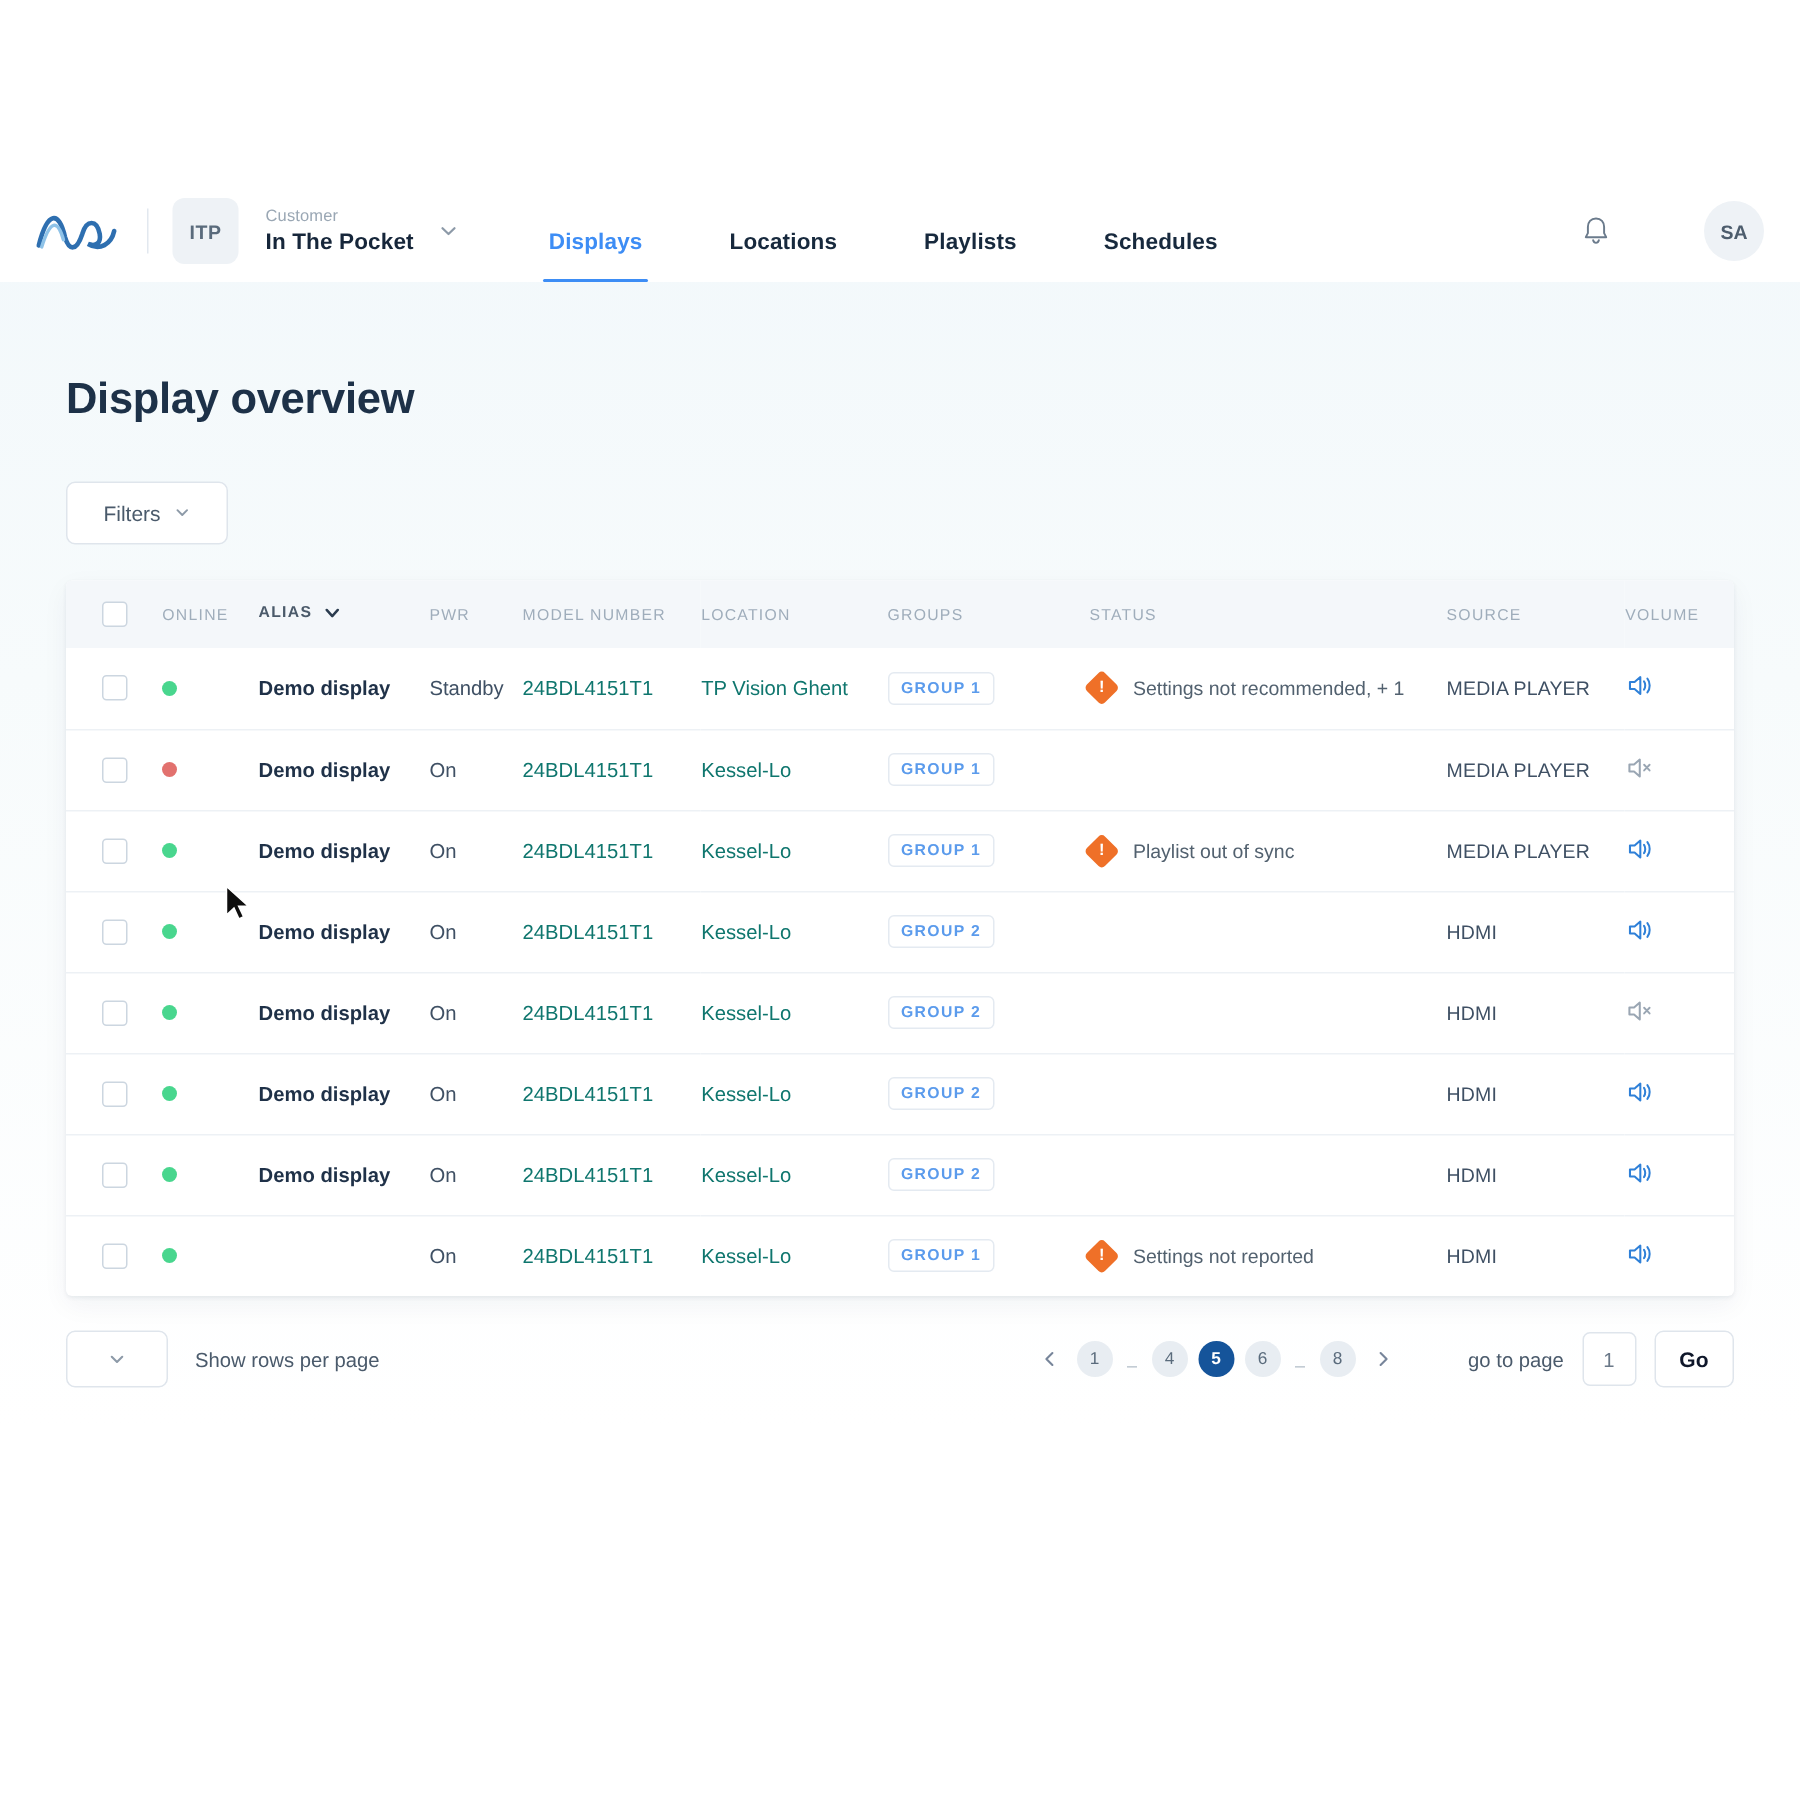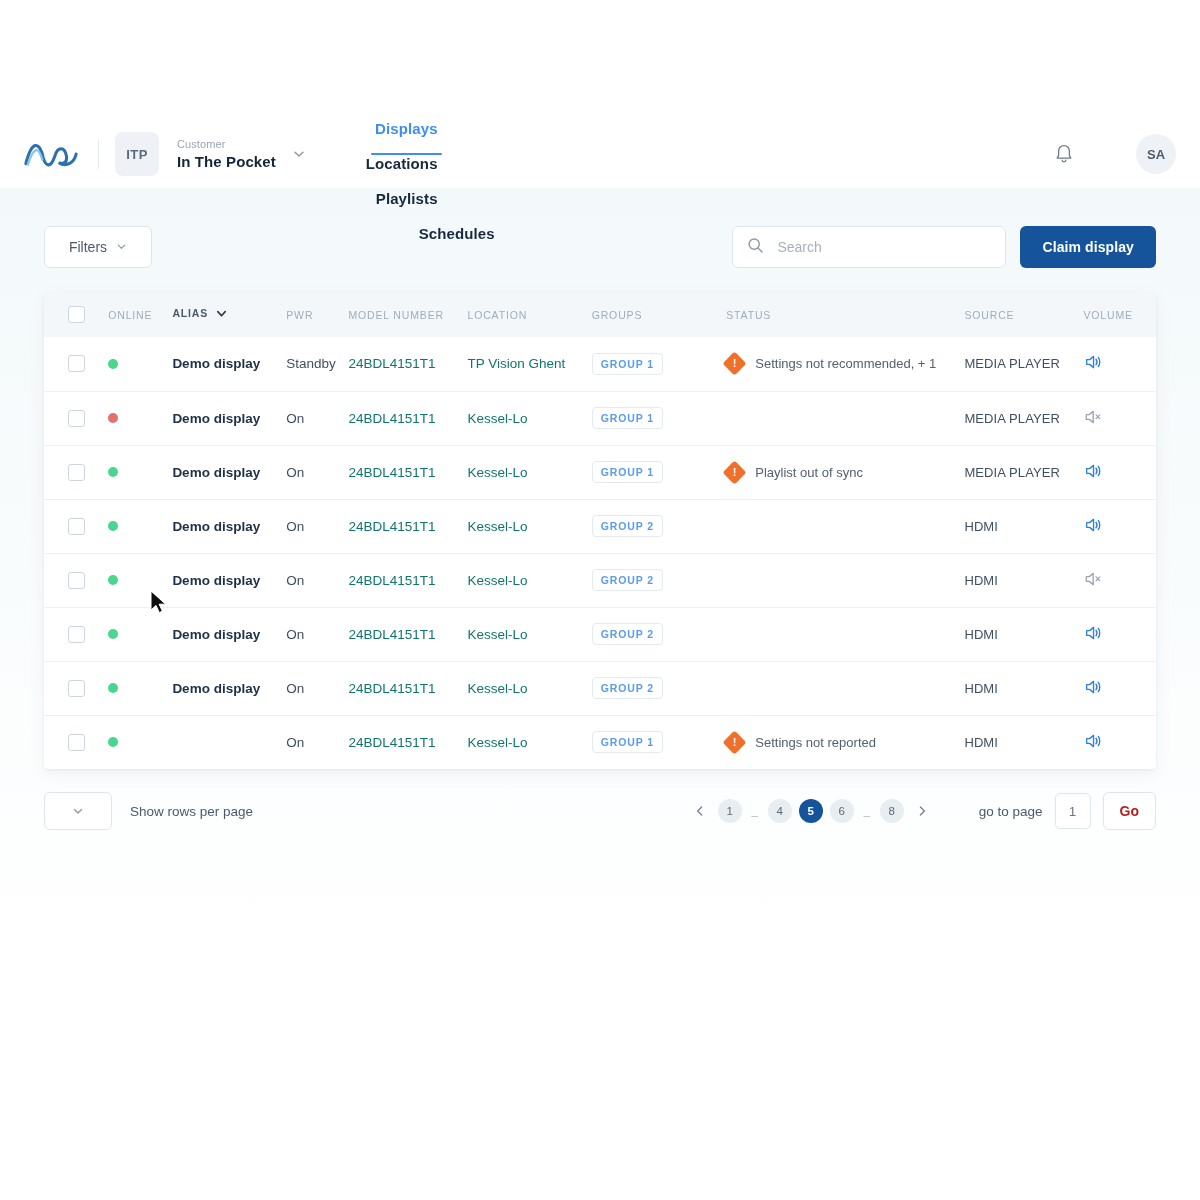--- a/index.html
+++ b/index.html
@@ -41,21 +41,21 @@
     background: #eef2f6; color: #5a6b7c;
     display: flex; align-items: center; justify-content: center;
     font-size: 13px; font-weight: 600; letter-spacing: .4px;
     flex: none;
   }
   .cust-block { margin-left: 18px; line-height: 1.1; }
   .cust-label { font-size: 11px; color: #9aa7b4; margin-bottom: 4px; letter-spacing: .1px;}
   .cust-name { font-size: 15px; font-weight: 700; color: #16263a; letter-spacing: .1px;}
   .cust-caret { margin-left: 16px; color: #8d9aa8; display:flex; align-items:center; }
 
-  .tabs { display: flex; align-items: flex-end; height: 68px; margin-left: 60px; flex-direction: column; }
+  .tabs { display: flex; align-items: flex-end; height: 68px; margin-left: 60px; }
   .tab {
     font-size: 15px; font-weight: 600; color: #17293d;
     padding: 0 0 18px 0; margin-right: 58px;
     position: relative; cursor: pointer; letter-spacing: .1px;
     align-self: flex-end;
   }
   .tab:last-child { margin-right: 1px; }
   .tab.active { color: #3d8df5; }
   .tab.active::after {
     content:""; position: absolute; left: -4px; right: -4px; bottom: 0;
@@ -197,21 +197,21 @@
   .pg.gap { background: transparent; color: #aab6c2; width: 12px; cursor: default; }
   .goto { margin-left: 46px; display: flex; align-items: center; gap: 12px; }
   .goto-label { font-size: 13.5px; color: #4a5a6b; }
   .goto-input {
     width: 36px; height: 36px; border: 1px solid #dfe5ec; border-radius: 5px;
     text-align: center; font-size: 13.5px; color: #6a7888; font-family: inherit;
     outline: none; background: #fff;
   }
   .go-btn {
     height: 38px; padding: 0 16px; border: 1px solid #dfe5ec; border-radius: 6px;
-    background: #fff; font-size: 14px; font-weight: 700; color: #b91c1c;
+    background: #fff; font-size: 14px; font-weight: 700; color: #0f172a;
     font-family: inherit; cursor: pointer;
   }
 
   
   .cursor { position: absolute; left: 149px; top: 470px; width: 20px; height: 26px; pointer-events:none; }
 </style>
 </head>
 <body>
 
 <div id="app">
@@ -248,43 +248,32 @@
         <svg width="26" height="26" viewBox="0 0 26 26">
           <path d="M13 4.6 C9.6 4.6 7.6 7 7.6 10.2 V14.4 L6.2 17.1 H19.8 L18.4 14.4 V10.2 C18.4 7 16.4 4.6 13 4.6 Z" fill="none" stroke="currentColor" stroke-width="1.3" stroke-linejoin="round"></path>
           <path d="M11.1 19.2 C11.4 20.3 12.1 20.9 13 20.9 C13.9 20.9 14.6 20.3 14.9 19.2" fill="none" stroke="currentColor" stroke-width="1.3" stroke-linecap="round"></path>
         </svg>
       </span>
       <div class="avatar">SA</div>
     </div>
   </div>
 
   <div class="page">
+    <h1 class="page-title">Display overview</h1>
 
     <div class="toolbar">
       <div class="filters-btn">
         <span>Filters</span>
         <span>
           <svg width="11" height="11" viewBox="0 0 12 12">
               <path d="M2.5 4.5 L6 8 L9.5 4.5" fill="none" stroke="#8d9aa8" stroke-width="1.4" stroke-linecap="round" stroke-linejoin="round"></path>
             </svg>
         </span>
       </div>
 
-      <div class="toolbar-right">
-        <div class="search-box">
-          <span>
-            <svg width="17" height="17" viewBox="0 0 18 18">
-              <circle cx="7.6" cy="7.6" r="5.4" fill="none" stroke="#8d9aa8" stroke-width="1.5"></circle>
-              <path d="M11.6 11.6 L16 16" stroke="#8d9aa8" stroke-width="1.5" stroke-linecap="round"></path>
-            </svg>
-          </span>
-          <input type="text" placeholder="Search" style="">
-        </div>
-        <button class="claim-btn">Claim display</button>
-      </div>
     </div>
 
     <div class="table-card">
       <table>
         <thead>
           <tr>
             <th class="c-check">
               <span class="cb"></span>
             </th>
             <th class="c-online">ONLINE</th>

